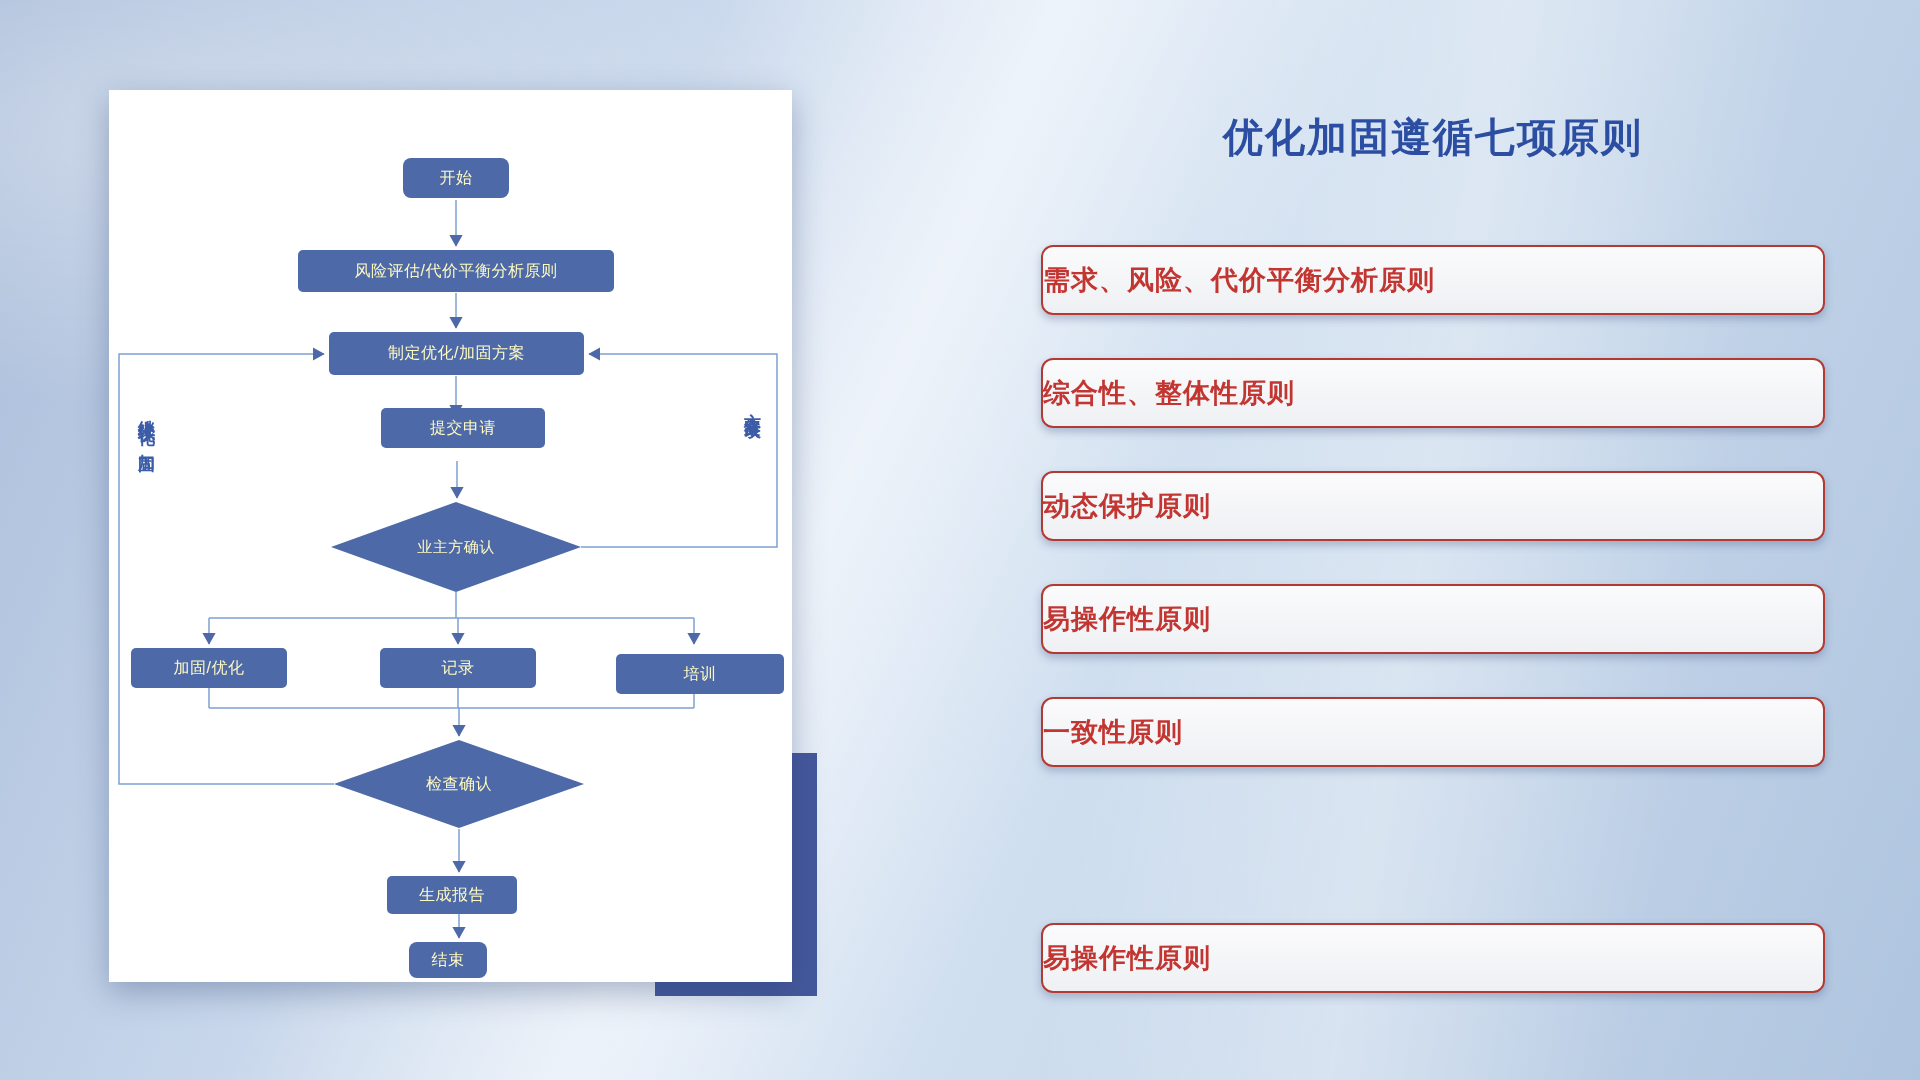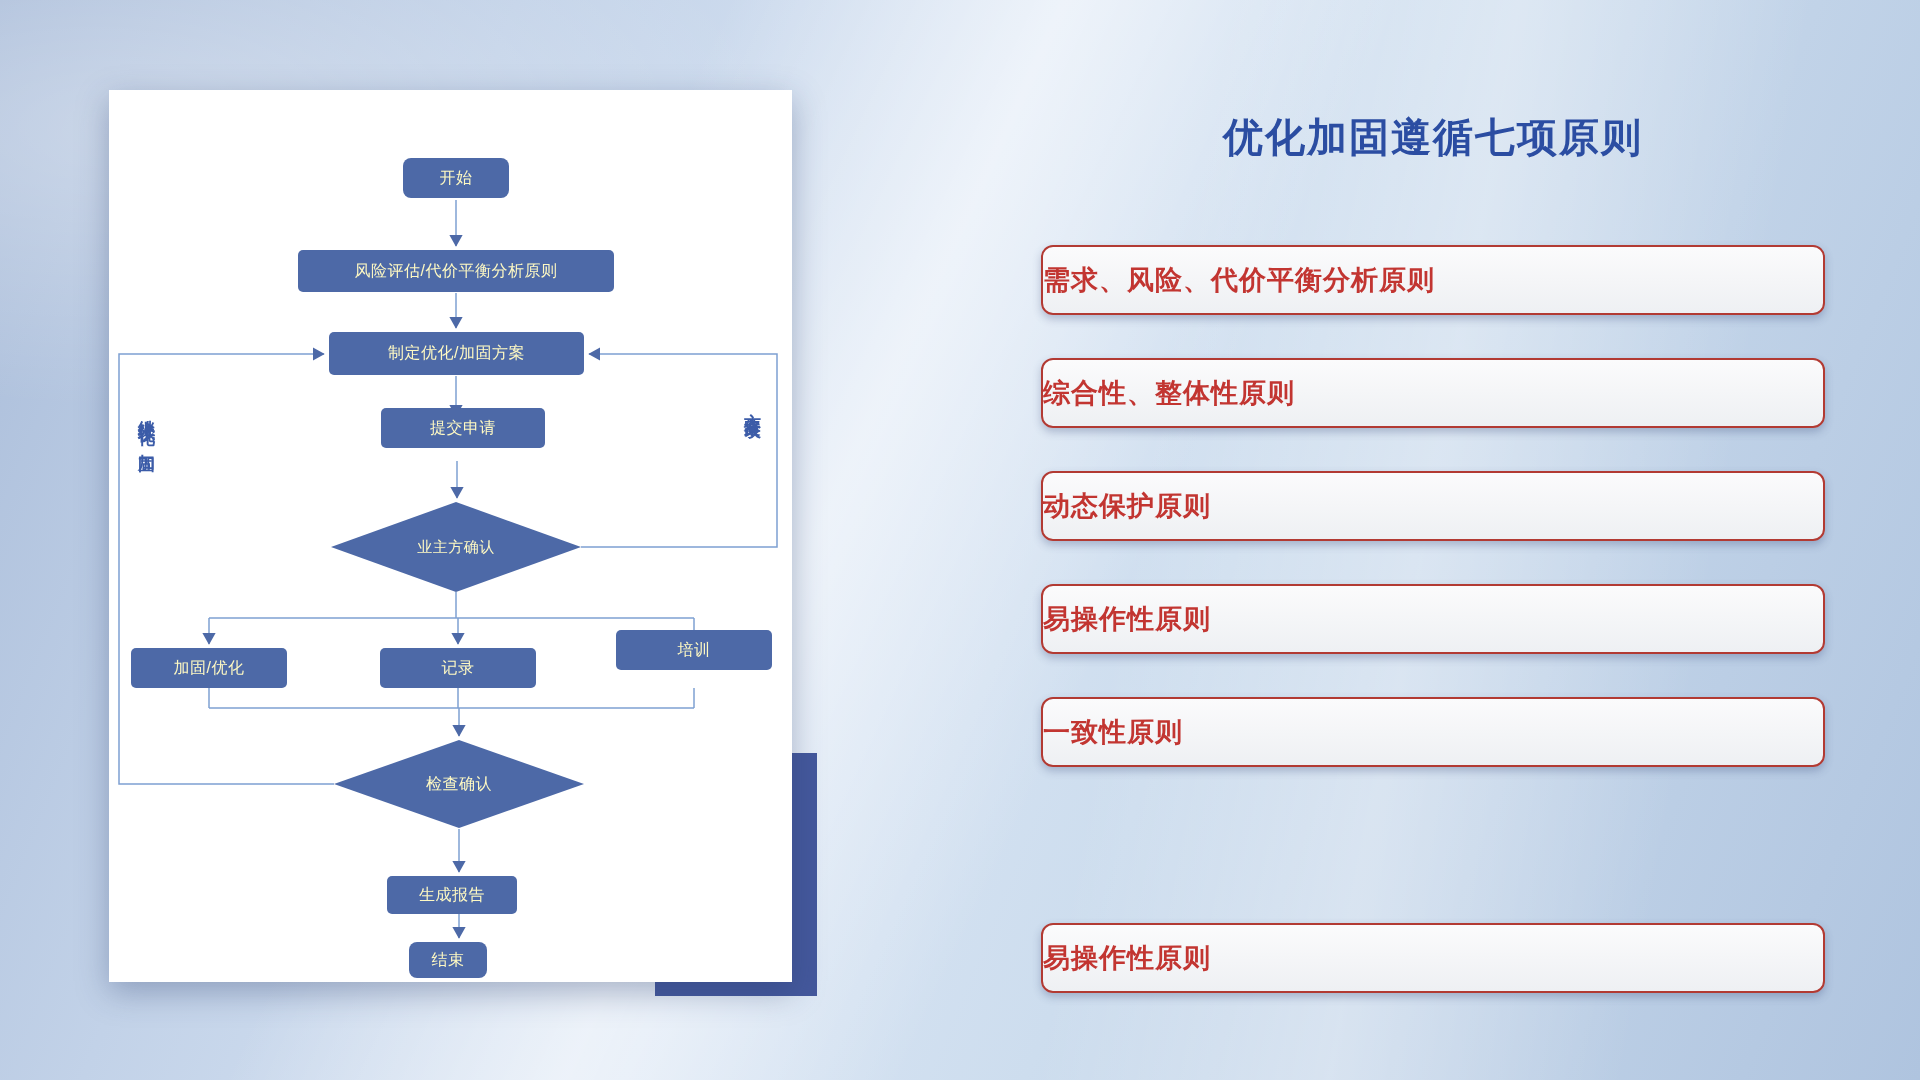--- a/index.html
+++ b/index.html
@@ -104,21 +104,21 @@
     <div class="node" style="left:220px;top:242px;width:255px;height:43px">制定优化/加固方案</div>
 
     <div class="node" style="left:272px;top:318px;width:164px;height:40px">提交申请</div>
 
     <div class="node diamond" style="left:222px;top:412px;width:250px;height:90px;font-size:15px">业主方确认</div>
 
     <div class="node" style="left:22px;top:558px;width:156px;height:40px">加固/优化</div>
 
     <div class="node" style="left:271px;top:558px;width:156px;height:40px">记录</div>
 
-    <div class="node" style="left:507px;top:540px;width:156px;height:40px">培训</div>
+    <div class="node" style="left:507px;top:564px;width:168px;height:40px">培训</div>
 
     <div class="node diamond" style="left:225px;top:650px;width:250px;height:88px">检查确认</div>
 
     <div class="node" style="left:278px;top:786px;width:130px;height:38px">生成报告</div>
 
     <div class="node" style="left:300px;top:852px;width:78px;height:36px;border-radius:8px">结束</div>
 
     <div class="vlabel" style="left:26px;top:316px">继续优化/加固</div>
 
     <div class="vlabel" style="left:632px;top:310px">方案修改</div>

